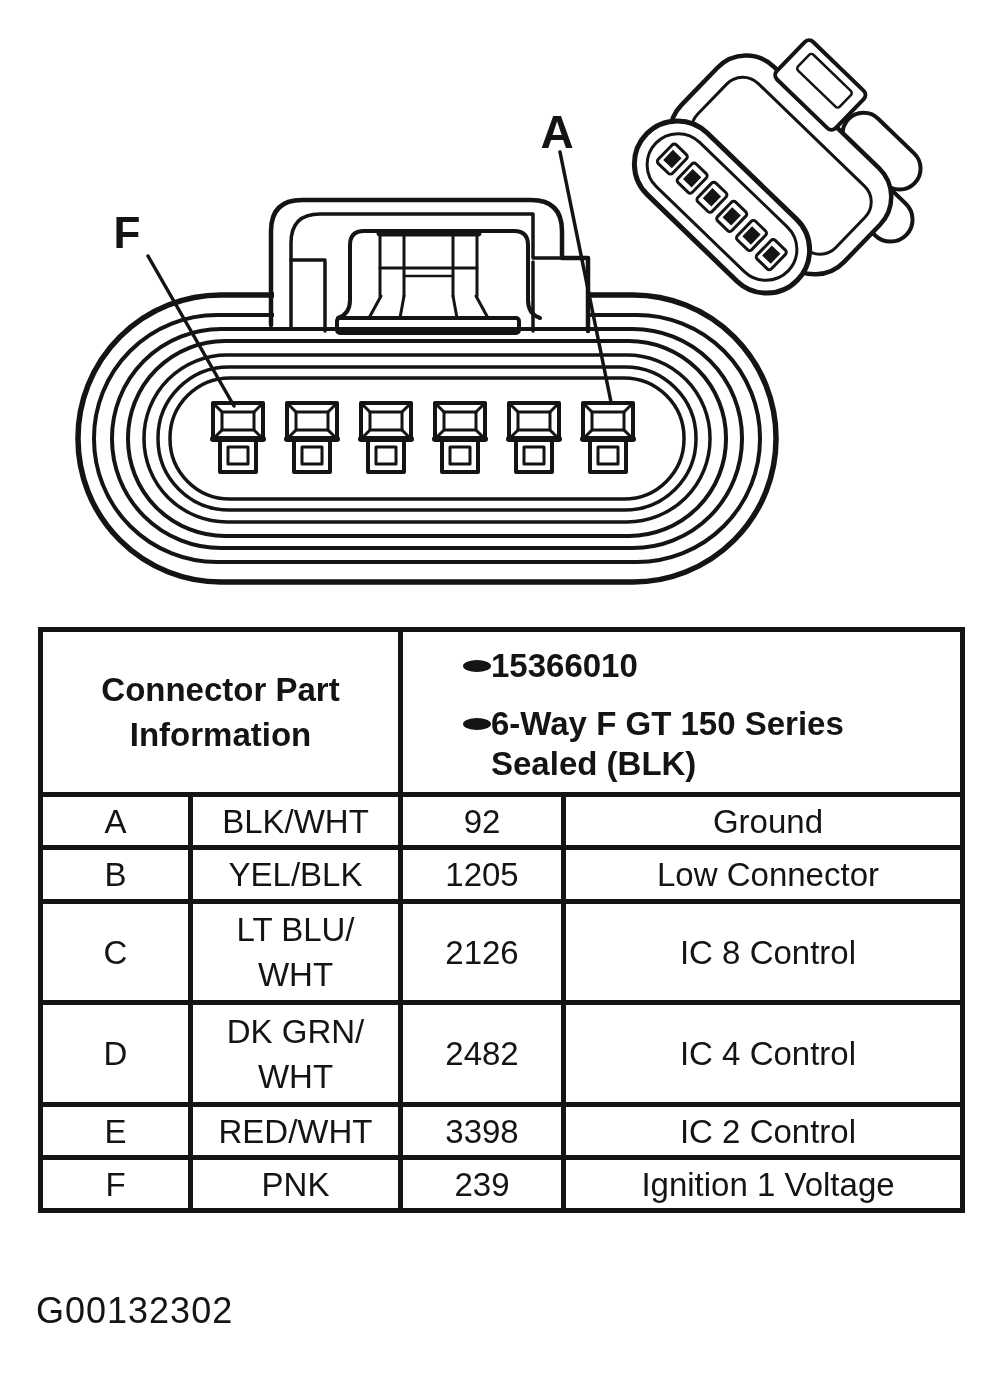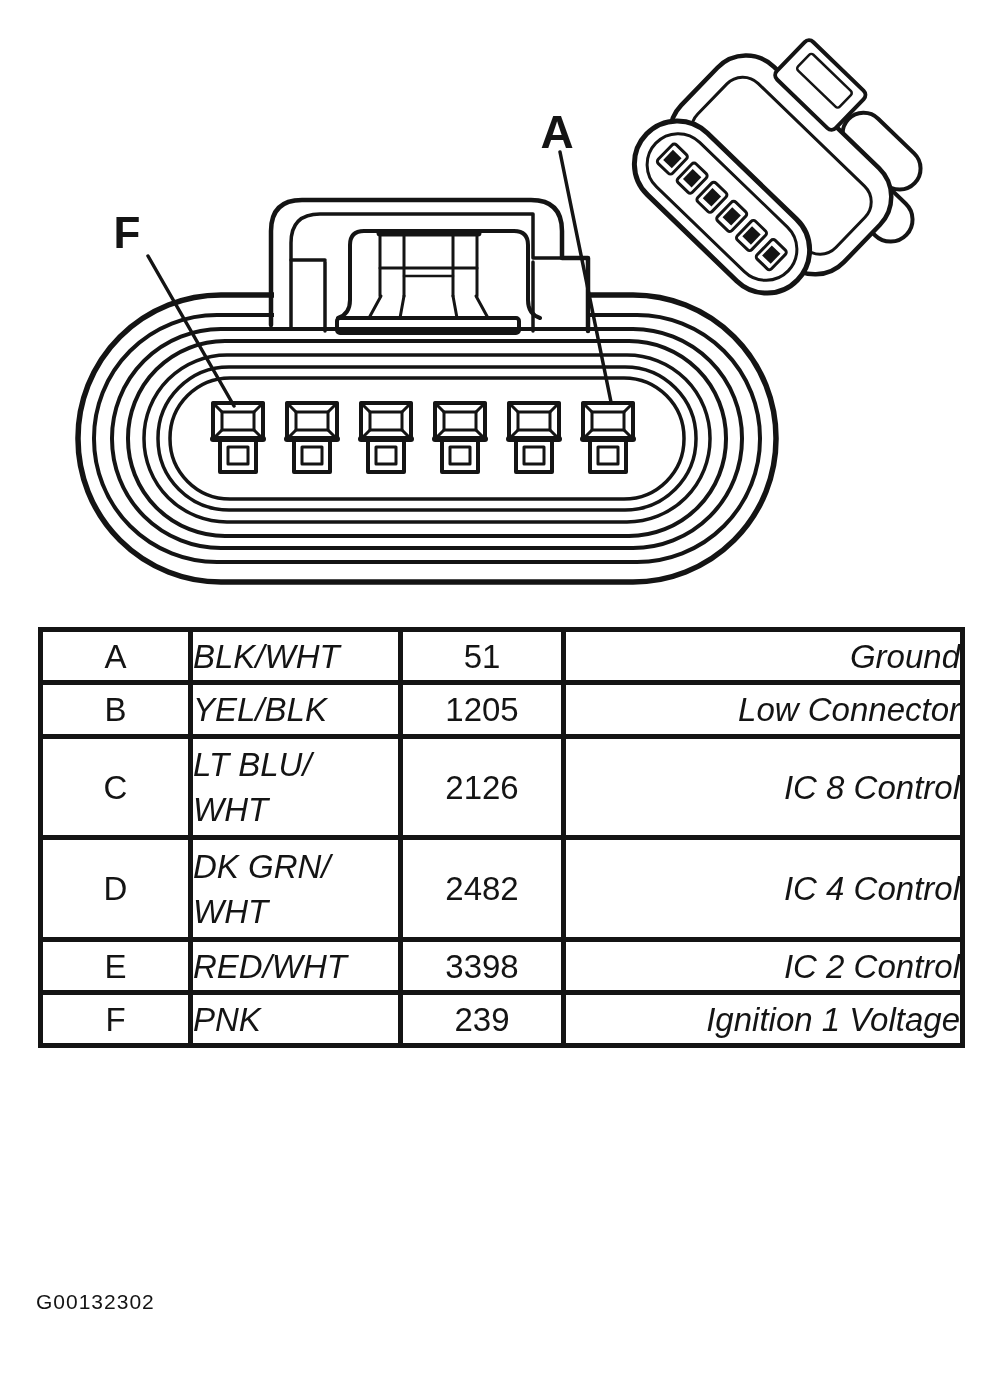--- a/index.html
+++ b/index.html
@@ -31,27 +31,27 @@
   td.bullets{ vertical-align:top; padding:14px 8px 8px 60px; }
   .bullet-row{ display:flex; align-items:flex-start; font-weight:bold; font-size:33px; line-height:40px; }
   .bullet-row + .bullet-row{ margin-top:18px; }
   .dot{ flex:0 0 28px; margin-top:14px; width:12px; height:12px; border-radius:50%; background:var(--ink); }
   .bullet-text{ white-space:pre-line; }
   td.colhead{
     vertical-align:bottom; text-align:center; font-weight:bold;
     font-size:35px; line-height:42px; padding-bottom:6px; white-space:pre-line;
   }
   td.c-pin{ text-align:center; }
-  td.c-wire{ text-align:left; white-space:pre-line; line-height:46px;font-style:italic; }
+  td.c-wire{ text-align:center; white-space:pre-line; line-height:46px; }
   td.c-circ{ text-align:center; }
-  td.c-func{ text-align:right; padding-left:10px;font-style:italic; }
+  td.c-func{ text-align:center; padding-left:10px; }
 
   .figcode{
     position:absolute; left:36px; top:1290px;
-    font-size:21px; letter-spacing:1px; color:var(--ink);
+    font-size:36px; letter-spacing:1px; color:var(--ink);
   }
 </style>
 </head>
 <body>
 
 <div class="page">
 
   <svg class="fig" width="999" height="620" viewBox="0 0 999 620">
     <defs>
       <g id="pinT">
@@ -154,24 +154,39 @@
   </svg>
 
   <table class="pinout">
     <colgroup>
       <col style="width:150px">
         <col style="width:210px">
         <col style="width:163px">
         <col style="width:399px">
     </colgroup>
     <tbody>
+        <tr style="height:138px">
+      <td class="partinfo" colspan="2">Connector Part
+Information</td>
+      <td class="bullets" colspan="2">
+        <div class="bullet-row">
+          <span class="dot"></span>
+          <span class="bullet-text">15366010</span>
+        </div>
+        <div class="bullet-row">
+          <span class="dot"></span>
+          <span class="bullet-text">6-Way F GT 150 Series
+Sealed (BLK)</span>
+        </div>
+      </td>
+    </tr>
     <tr style="height:53px">
       <td class="c-pin">A</td>
       <td class="c-wire">BLK/WHT</td>
-      <td class="c-circ">51</td>
+      <td class="c-circ">92</td>
       <td class="c-func">Ground</td>
     </tr>
     <tr style="height:54px">
       <td class="c-pin">B</td>
       <td class="c-wire">YEL/BLK</td>
       <td class="c-circ">1205</td>
       <td class="c-func">Low Connector</td>
     </tr>
     <tr style="height:101px">
       <td class="c-pin">C</td>

